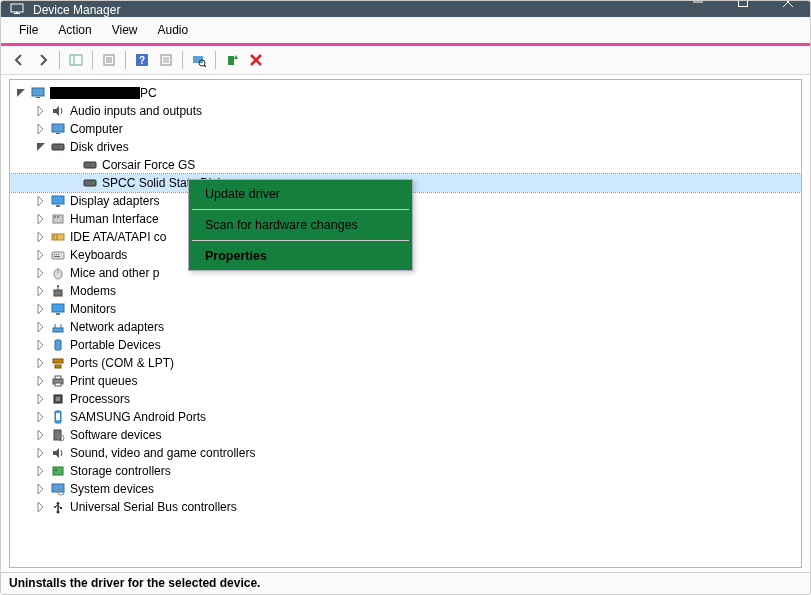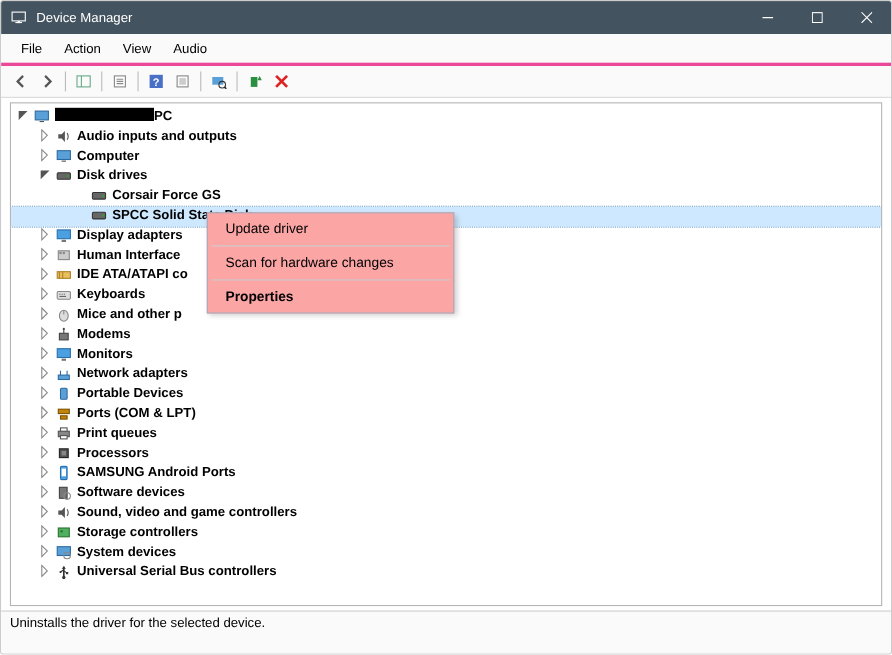--- a/index.html
+++ b/index.html
@@ -13,23 +13,23 @@
   height: 595px;
   overflow: hidden;
   display: flex;
   flex-direction: column;
   border: 1px solid #ccc;
   border-radius: 3px;
 }
 .titlebar {
   background: #43535f;
   color: #fff;
-  height: 30px;
-  display: flex;
-  align-items: center;
+  height: 16px;
+  display: flex;
+  align-items: flex-end;
   padding-left: 8px;
   font-size: 12px;
 }
 .titlebar .app-icon {
   width: 16px;
   height: 16px;
   margin-right: 8px;
   display: flex;
   align-items: center;
   justify-content: center;
@@ -78,25 +78,24 @@
   flex: 1;
   overflow: auto;
   border: 1px solid #b5b5b5;
   margin: 4px 8px;
   background: #fff;
   padding: 4px 0;
   position: relative;
 }
 .tree-row {
   display: flex;
-  align-items: flex-start;
+  align-items: center;
   height: 18px;
   padding: 0 4px;
   white-space: nowrap;
-  font-weight: bold;
 }
 .tree-row.selected {
   background: #cde8ff;
   outline: 1px dotted #6aa0d0;
 }
 .tree-row .expander {
   width: 14px;
   height: 14px;
   display: flex;
   align-items: center;
@@ -119,45 +118,46 @@
   background: #000;
   width: 90px;
   height: 12px;
   display: inline-block;
 }
 .context-menu {
   position: absolute;
   left: 178px;
   top: 99px;
   width: 225px;
-  background: #fca5a5;
+  background: #15803d;
   border: 1px solid #aab;
   box-shadow: 2px 2px 5px rgba(0,0,0,0.2);
   padding: 2px 2px;
   z-index: 10;
 }
 .ctx-item {
   padding: 5px 14px;
   font-size: 12.5px;
 }
 .ctx-item.highlighted {
   background: #91c9f7;
 }
 .ctx-item.bold { font-weight: bold; }
 .ctx-sep {
   height: 1px;
   background: #ccc;
   margin: 3px 1px;
 }
 .statusbar {
-  height: 39px;
+  height: 22px;
   border-top: 1px solid #d0d0d0;
   padding: 3px 8px;
   font-size: 12px;
   background: #fafafa;
+  font-weight: bold;
 }
 
 svg { display: block; }
 </style>
 </head>
 <body>
 
 <div class="titlebar">
   <span class="app-icon">
     <svg width="14" height="14" viewBox="0 0 14 14">

